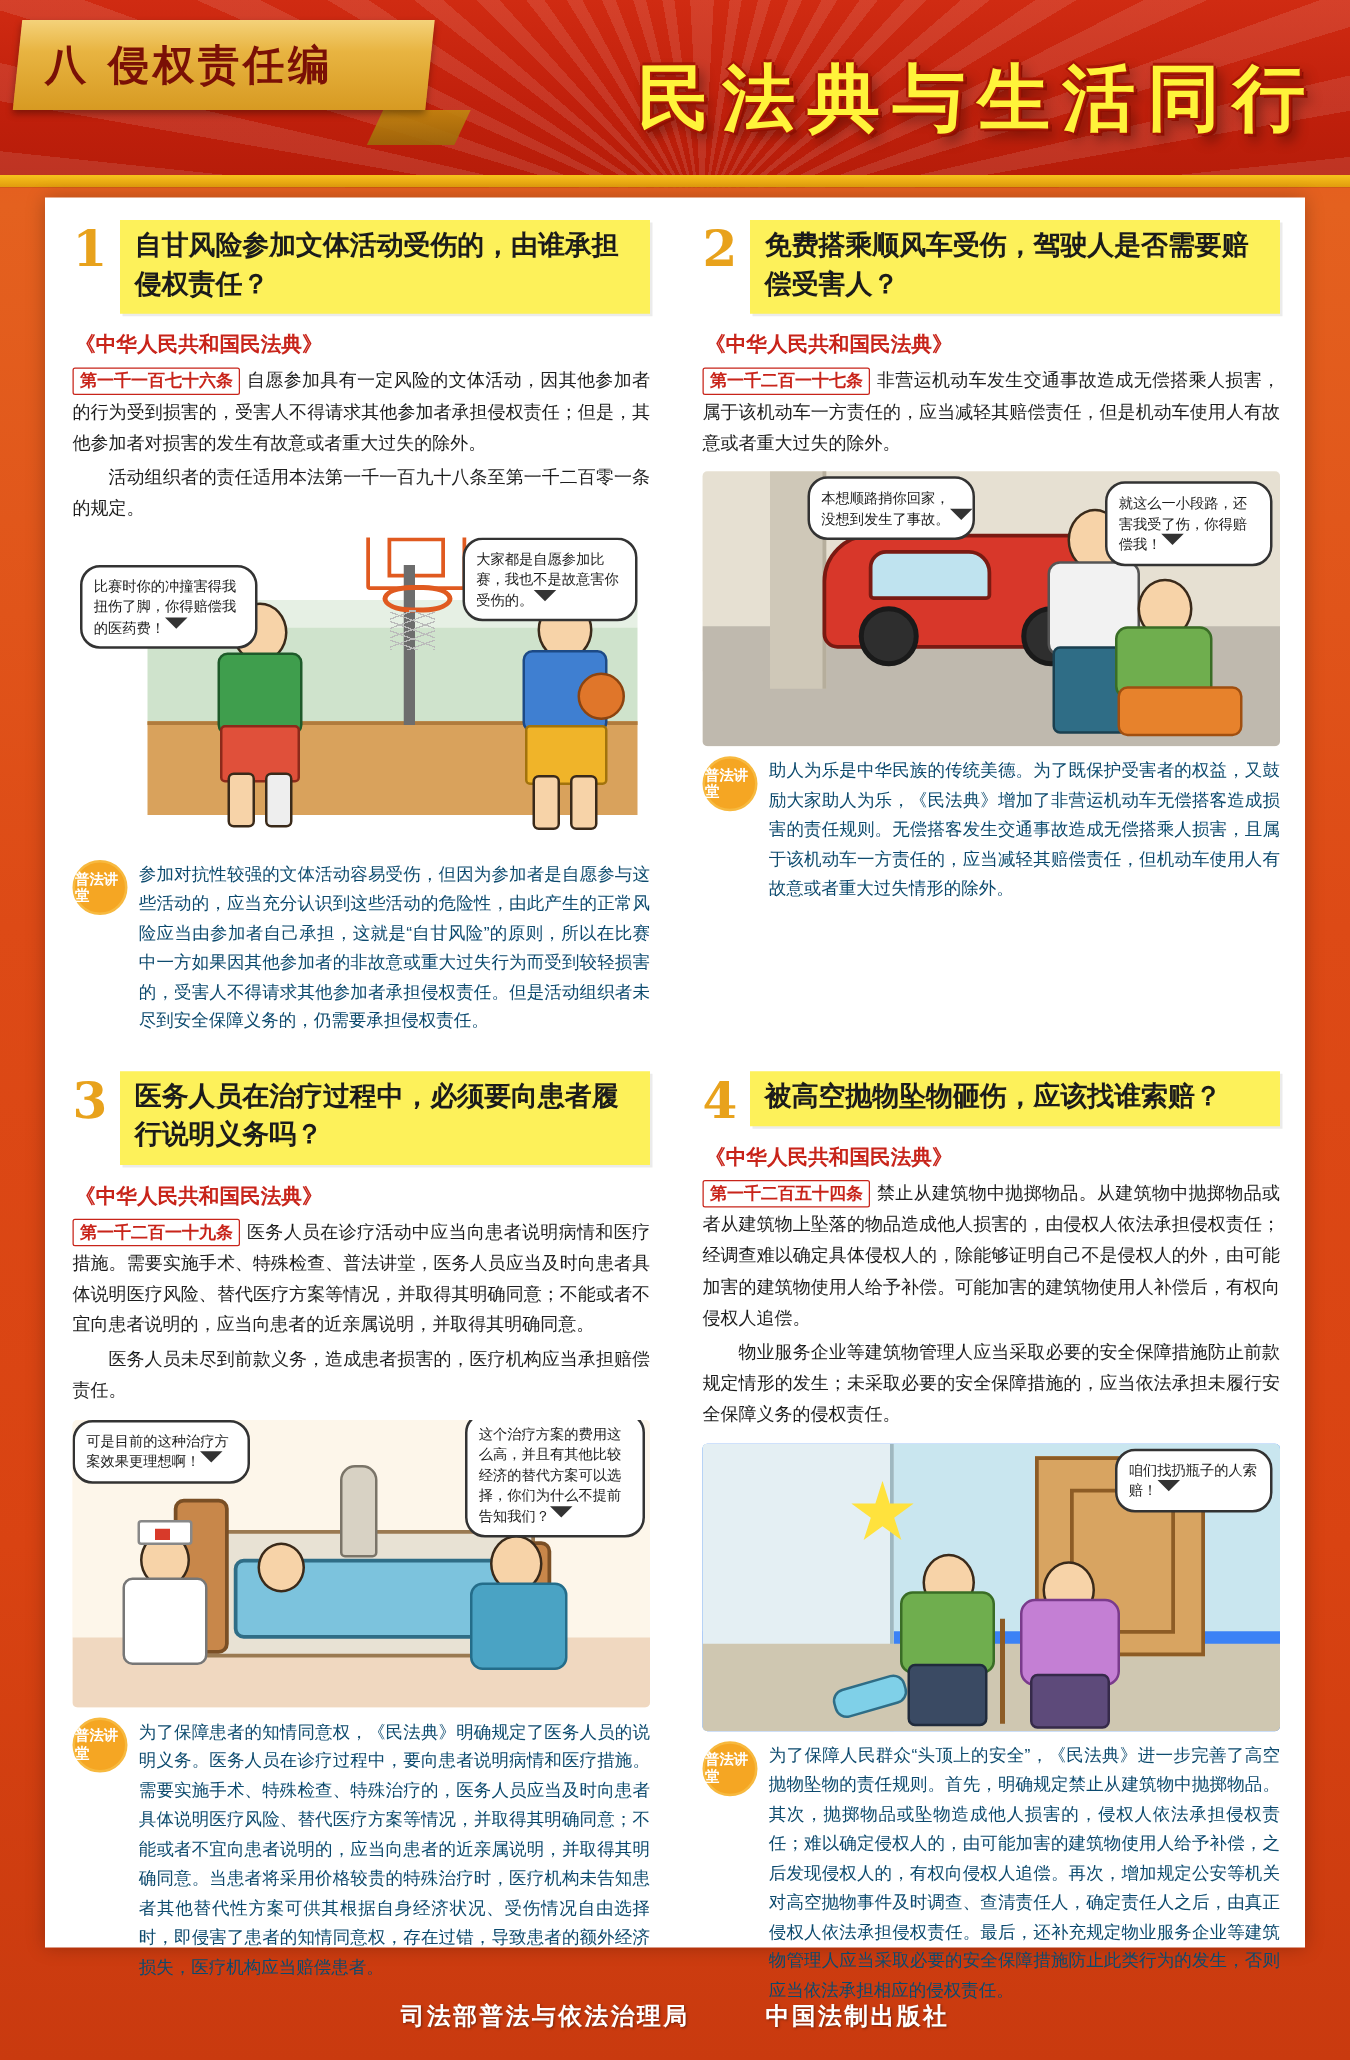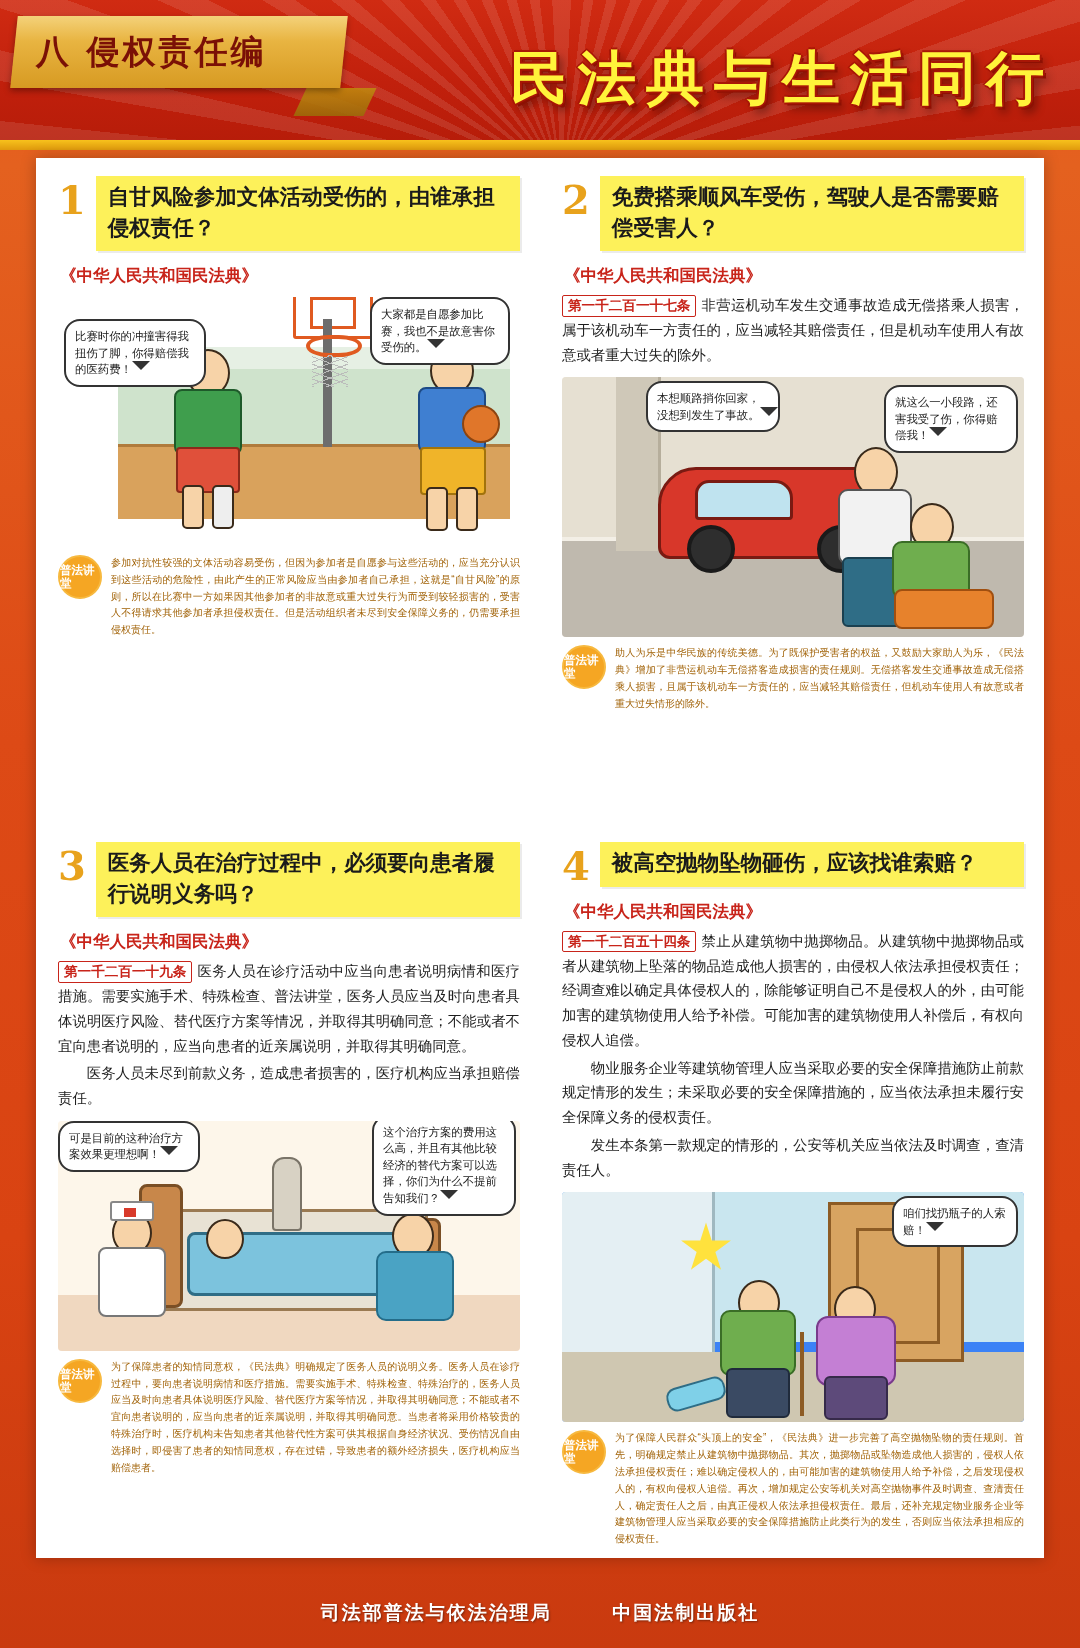--- a/index.html
+++ b/index.html
@@ -102,21 +102,21 @@
 
   
   .note{display:flex;gap:9px;align-items:flex-start;margin-top:8px;}
   .seal{
     flex:0 0 auto;width:40px;height:40px;border-radius:50%;
     background:#f5a623;color:#fff;font-size:11.5px;font-weight:bold;
     display:flex;flex-direction:column;align-items:center;justify-content:center;
     line-height:1.15;border:2px solid #f7b93f;
     font-family:"DejaVu Serif","Liberation Serif",serif;
   }
-  .notetext{font-size:10px;line-height:1.68;color:#a16207;text-align:justify;flex:1;}
+  .notetext{font-size:14px;line-height:1.68;color:#0c4a6e;text-align:justify;flex:1;}
 
   
   .footer{
     position:absolute;left:0;bottom:22px;width:1080px;text-align:center;
     color:#fff;font-size:19px;font-weight:bold;letter-spacing:2px;
     font-family:"DejaVu Serif","Liberation Serif",serif;
     text-shadow:1px 1px 2px rgba(0,0,0,.4);
   }
   .footer span{margin:0 26px;}
 
@@ -130,21 +130,21 @@
   .sc1 .boardin{position:absolute;left:252px;bottom:218px;width:40px;height:26px;border:3px solid #e05a20;}
   .sc1 .hoop{position:absolute;left:248px;bottom:190px;width:48px;height:14px;border:4px solid #e05a20;border-radius:50%/60%;}
   .sc1 .net{position:absolute;left:254px;bottom:160px;width:36px;height:32px;background:
      repeating-linear-gradient(20deg,#bbb 0 1px,transparent 1px 7px),
      repeating-linear-gradient(-20deg,#bbb 0 1px,transparent 1px 7px);}
   .p-head{position:absolute;border-radius:50%;background:#f7d3a8;border:2px solid #3a2a1a;}
   .p-body{position:absolute;border-radius:8px;}
   .p-leg{position:absolute;background:#f7d3a8;border:2px solid #3a2a1a;border-radius:5px;}
 
   
-  .sc2{height:260px;background:#f3efe6;padding-left:10px;}
+  .sc2{height:220px;background:#f3efe6;padding-left:10px;}
   .sc2 .road{position:absolute;left:0;right:0;bottom:0;height:96px;background:#bfb9ae;}
   .sc2 .bg{position:absolute;left:0;right:0;top:0;height:160px;background:#e6e0d2;}
   .sc2 .pillar{position:absolute;left:54px;top:0;width:42px;height:174px;background:#cfc8b8;border-right:3px solid #b6ae9c;}
   .car{position:absolute;left:96px;bottom:78px;width:230px;height:86px;background:#d8372a;border:3px solid #7a1a12;border-radius:38px 30px 12px 12px;}
   .car .win{position:absolute;left:34px;top:10px;width:92px;height:34px;background:#bfe3ef;border:3px solid #7a1a12;border-radius:14px 18px 4px 4px;}
   .car .wheel{position:absolute;bottom:-17px;width:40px;height:40px;border-radius:50%;background:#2e2e2e;border:4px solid #1a1a1a;}
   .car .w1{left:26px;} .car .w2{right:26px;}
 
   
   .sc3{height:230px;background:#fdf6ea;}
@@ -184,20 +184,24 @@
 
 <div class="page">
  <div class="grid">
 
   <div class="cell">
     <div class="qhead">
       <div class="qnum">1</div>
       <div class="qtitle">自甘风险参加文体活动受伤的，由谁承担侵权责任？</div>
     </div>
     <div class="lawname">《中华人民共和国民法典》</div>
+    <div class="lawbody">
+      <span class="art">第一千一百七十六条</span><span>自愿参加具有一定风险的文体活动，因其他参加者的行为受到损害的，受害人不得请求其他参加者承担侵权责任；但是，其他参加者对损害的发生有故意或者重大过失的除外。</span>
+      <span class="indent">活动组织者的责任适用本法第一千一百九十八条至第一千二百零一条的规定。</span>
+    </div>
 
     <div class="illu sc1">
       <div class="wall2"></div>
           <div class="wall"></div>
           <div class="floor"></div>
       <div class="board"></div>
           <div class="boardin"></div>
           <div class="pole"></div>
       <div class="hoop"></div>
           <div class="net"></div>
@@ -324,21 +328,20 @@
 
   <div class="cell">
     <div class="qhead">
       <div class="qnum">4</div>
       <div class="qtitle">被高空抛物坠物砸伤，应该找谁索赔？</div>
     </div>
     <div class="lawname">《中华人民共和国民法典》</div>
     <div class="lawbody">
       <span class="art">第一千二百五十四条</span><span>禁止从建筑物中抛掷物品。从建筑物中抛掷物品或者从建筑物上坠落的物品造成他人损害的，由侵权人依法承担侵权责任；经调查难以确定具体侵权人的，除能够证明自己不是侵权人的外，由可能加害的建筑物使用人给予补偿。可能加害的建筑物使用人补偿后，有权向侵权人追偿。</span>
       <span class="indent">物业服务企业等建筑物管理人应当采取必要的安全保障措施防止前款规定情形的发生；未采取必要的安全保障措施的，应当依法承担未履行安全保障义务的侵权责任。</span>
-      <span class="indent">发生本条第一款规定的情形的，公安等机关应当依法及时调查，查清责任人。</span>
     </div>
 
     <div class="illu sc4">
       <div class="sky"></div>
           <div class="wallL"></div>
           <div class="ground"></div>
       <div class="door"></div>
       <div class="doorpanel"></div>
       <div class="star"></div>
       <div class="bottle"></div>

